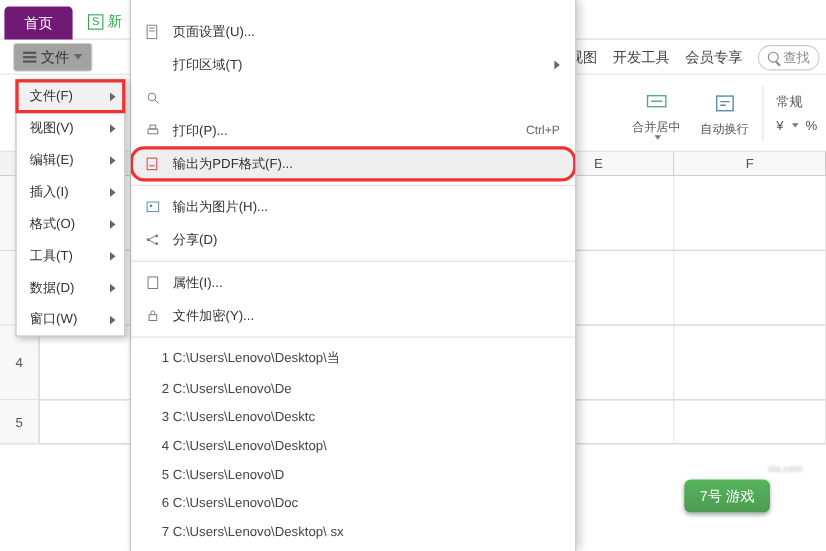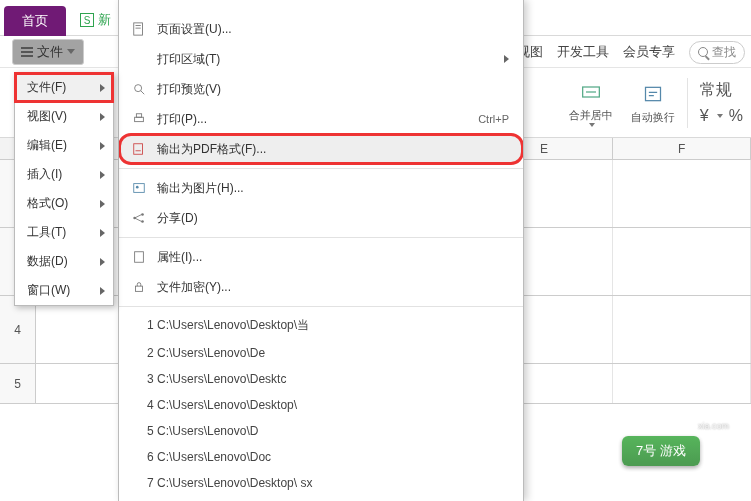--- a/index.html
+++ b/index.html
@@ -150,21 +150,21 @@
     display: flex; align-items: center; justify-content: center;
     margin-bottom: 2px;
   }
   .tool-sep {
     width: 1px; height: 50px; background: #e3e3e3;
   }
   .norm-group {
     display: flex;
     flex-direction: column;
     align-items: flex-start;
-    font-size: 16px;
+    font-size: 12px;
     gap: 6px;
     padding-left: 6px;
   }
   .norm-row { display: flex; align-items: center; gap: 6px; color: #555; }
   .mini-caret {
     width: 0; height: 0;
     border-left: 3px solid transparent;
     border-right: 3px solid transparent;
     border-top: 4px solid #777;
     display: inline-block;
@@ -466,21 +466,20 @@
       <span class="m2-label">打印区域(T)</span>
       <span class="tri-right"></span>
     </div>
     <div class="m2-item">
       <span class="m2-icon">
         <svg class="ico-s" viewBox="0 0 16 16">
             <circle cx="7" cy="7" r="4" fill="none" stroke="#777"></circle>
             <path d="M10 10l4 4" stroke="#777"></path>
           </svg>
       </span>
-      <span class="m2-label">打印预览(V)</span>
     </div>
     <div class="m2-item">
       <span class="m2-icon">
         <svg class="ico-s" viewBox="0 0 16 16">
             <rect x="3" y="6" width="10" height="5" fill="none" stroke="#777"></rect>
             <rect x="5" y="2" width="6" height="4" fill="none" stroke="#777"></rect>
           </svg>
       </span>
       <span class="m2-label">打印(P)...</span>
       <span class="m2-short">Ctrl+P</span>

